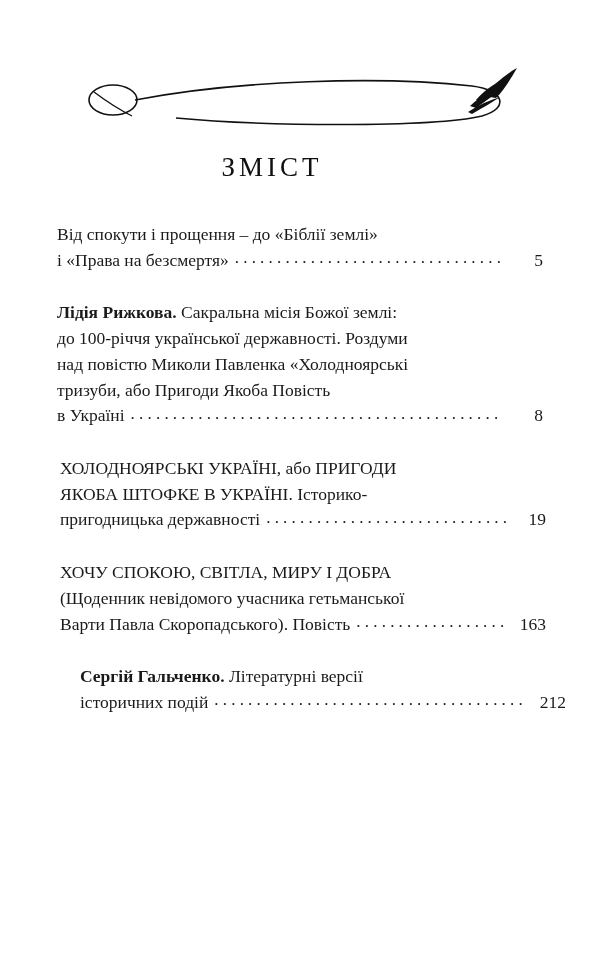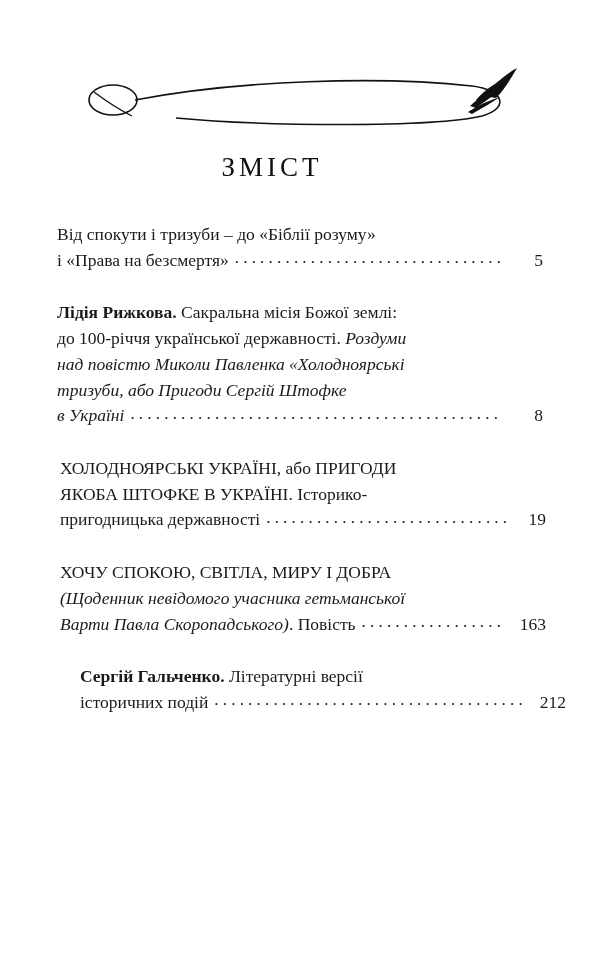--- a/index.html
+++ b/index.html
@@ -60,21 +60,20 @@
   .entry .line {
     display: block;
     white-space: nowrap;
   }
 
   .author {
     font-weight: bold;
   }
 
   .ital {
-    font-style: italic;
   }
 
   .lastline {
     display: flex;
     align-items: center;
     white-space: nowrap;
     width: 486px;
   }
 
   .lastline .txt {
@@ -121,32 +120,32 @@
       <path d="M396 38 C 406 26, 420 18, 432 14 C 422 24, 412 32, 404 40 Z" fill="#111"></path>
       <path d="M390 44 C 400 34, 414 27, 426 23 C 416 32, 404 40, 396 46 Z" fill="#111"></path>
       <path d="M388 50 C 398 43, 410 38, 420 35 C 410 42, 398 48, 392 52 Z" fill="#111"></path>
     </svg>
   </div>
 
   <div class="page-title">ЗМІСТ</div>
 
   <div class="toc" id="toc-root">
       <div class="entry p1">
-        <span class="line"><span>Від спокути і тризуби – до «Біблії розуму»</span></span>
+        <span class="line"><span>Від спокути і прощення – до «Біблії землі»</span></span>
         <div class="lastline">
           <span class="txt"><span>і «Права на безсмертя»</span></span>
           <span class="dots">................................................................................</span>
           <span class="pg">5</span>
         </div>
       </div>
       <div class="entry p2">
         <span class="line"><span class="author">Лідія Рижкова.</span><span> Сакральна місія Божої землі:</span></span>
         <span class="line"><span>до 100-річчя української державності. </span><span class="ital">Роздуми</span></span>
         <span class="line"><span class="ital">над повістю Миколи Павленка «Холодноярські</span></span>
-        <span class="line"><span class="ital">тризуби, або Пригоди Сергій Штофке</span></span>
+        <span class="line"><span class="ital">тризуби, або Пригоди Якоба Повість</span></span>
         <div class="lastline">
           <span class="txt"><span class="ital">в Україні</span></span>
           <span class="dots">................................................................................</span>
           <span class="pg">8</span>
         </div>
       </div>
       <div class="entry p3">
         <span class="line"><span>ХОЛОДНОЯРСЬКІ УКРАЇНІ, або ПРИГОДИ</span></span>
         <span class="line"><span>ЯКОБА ШТОФКЕ В УКРАЇНІ. Історико-</span></span>
         <div class="lastline">

